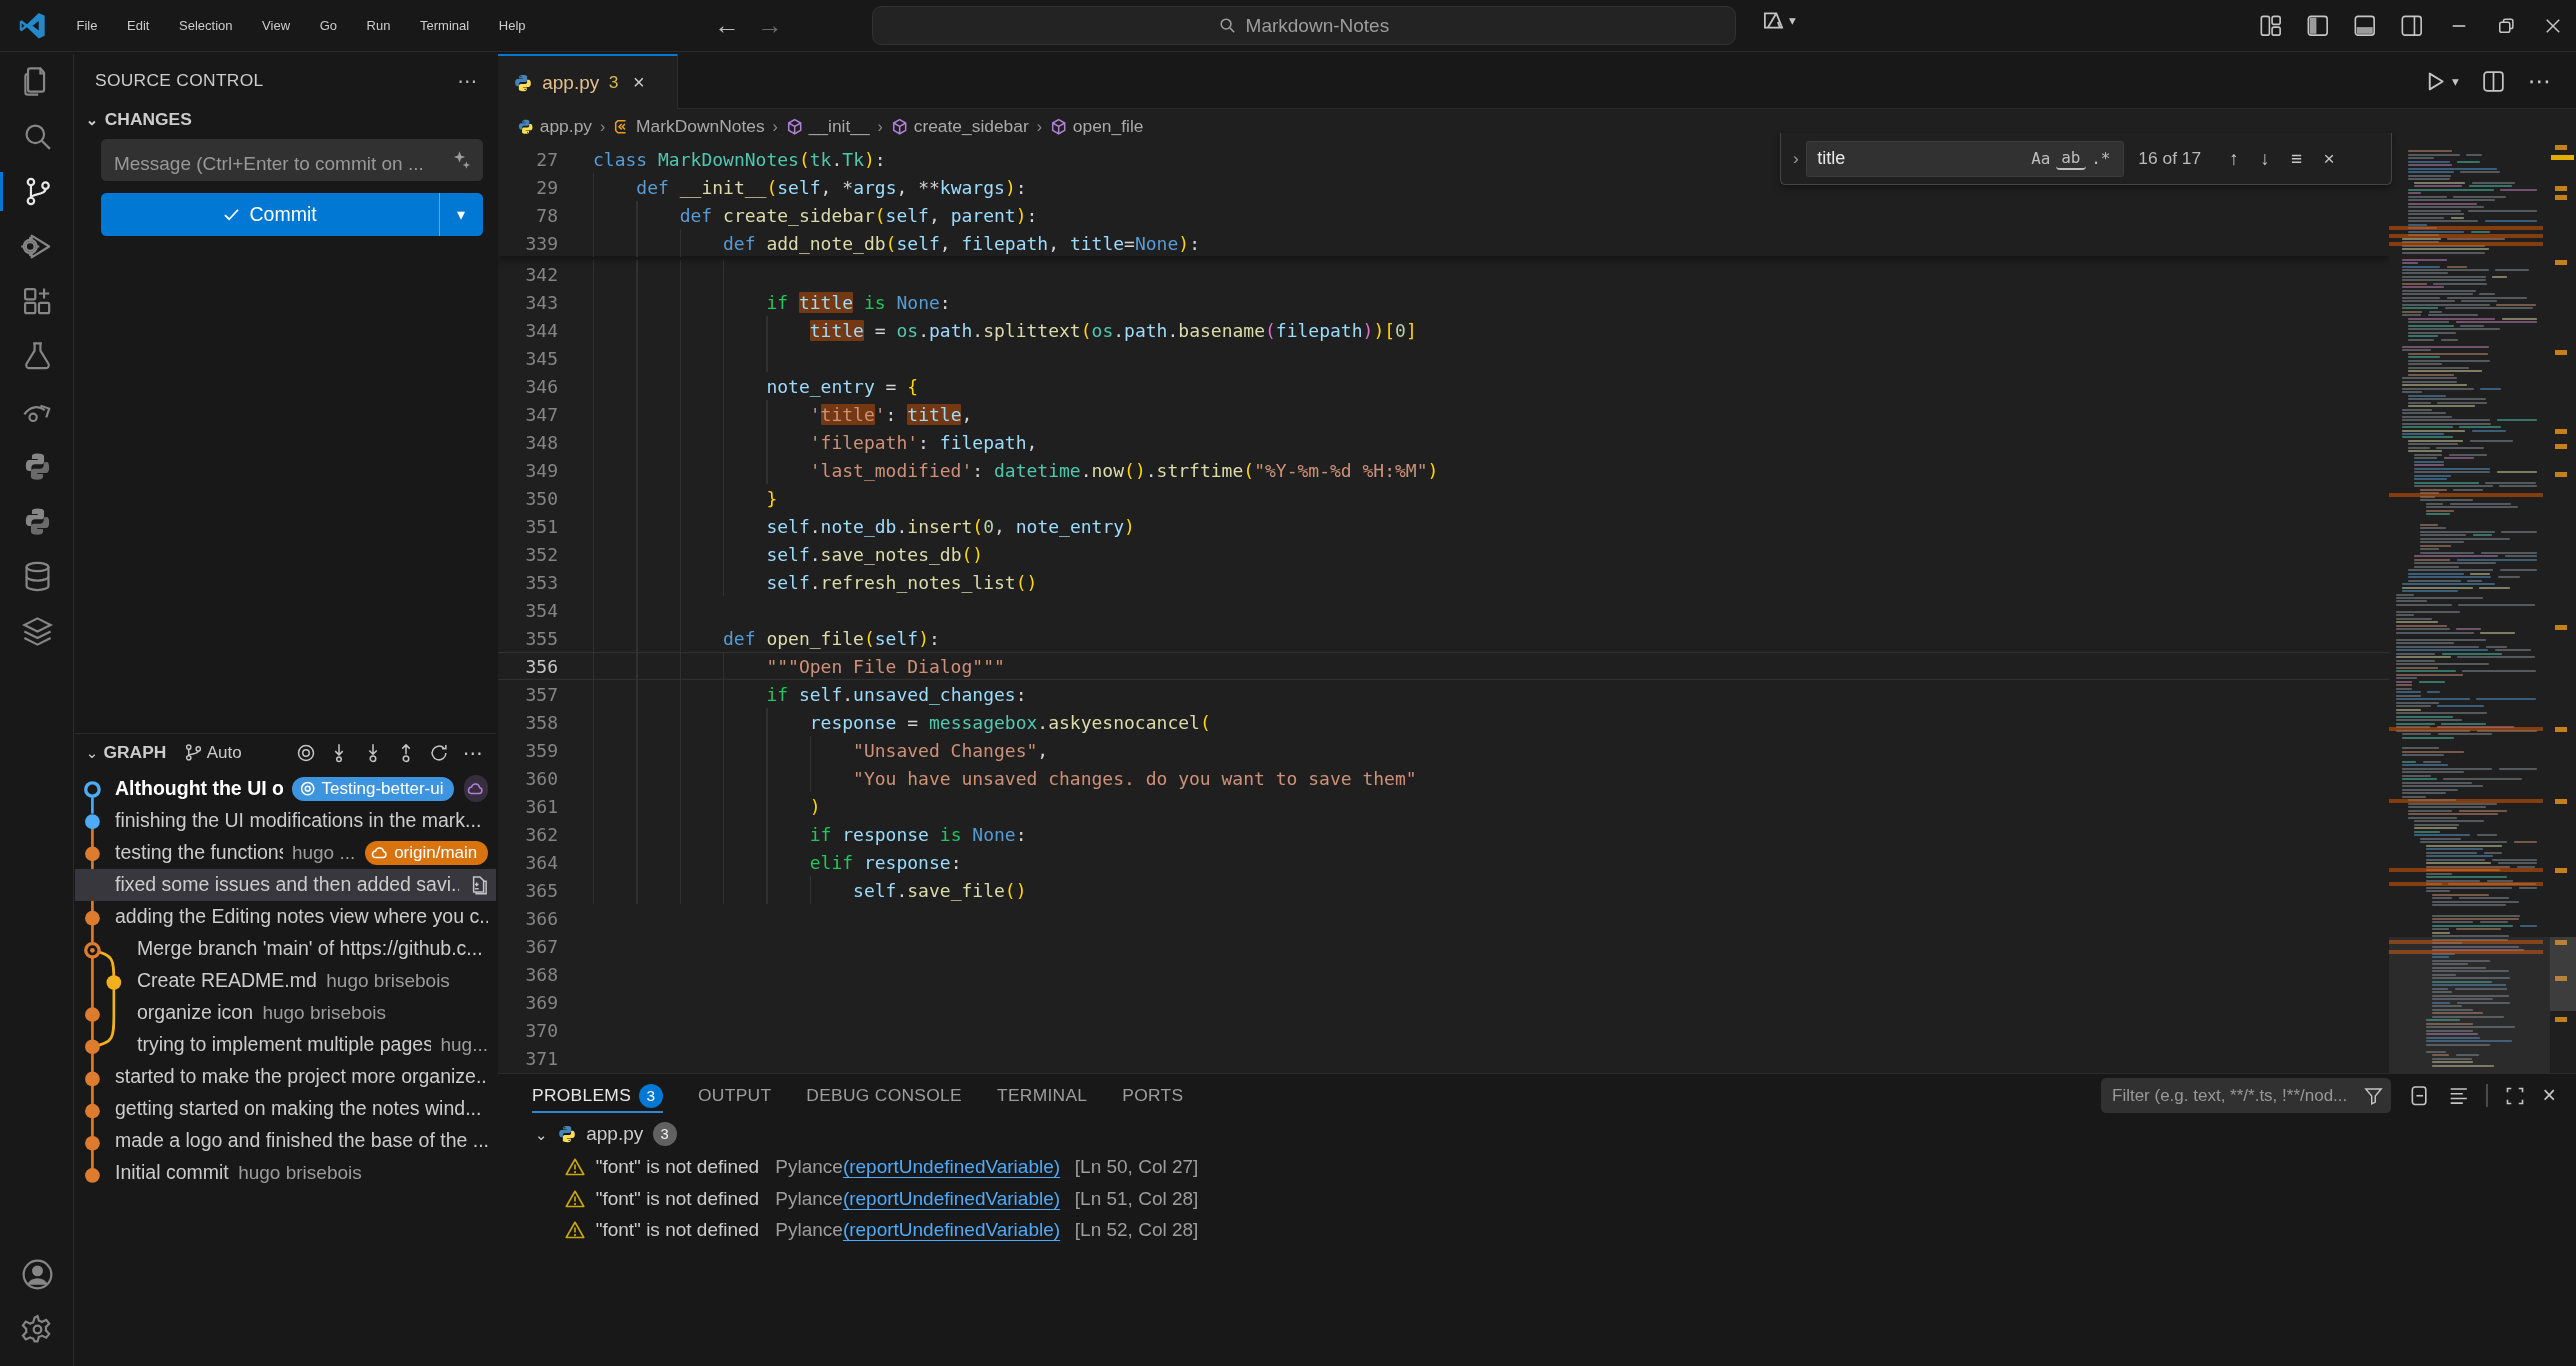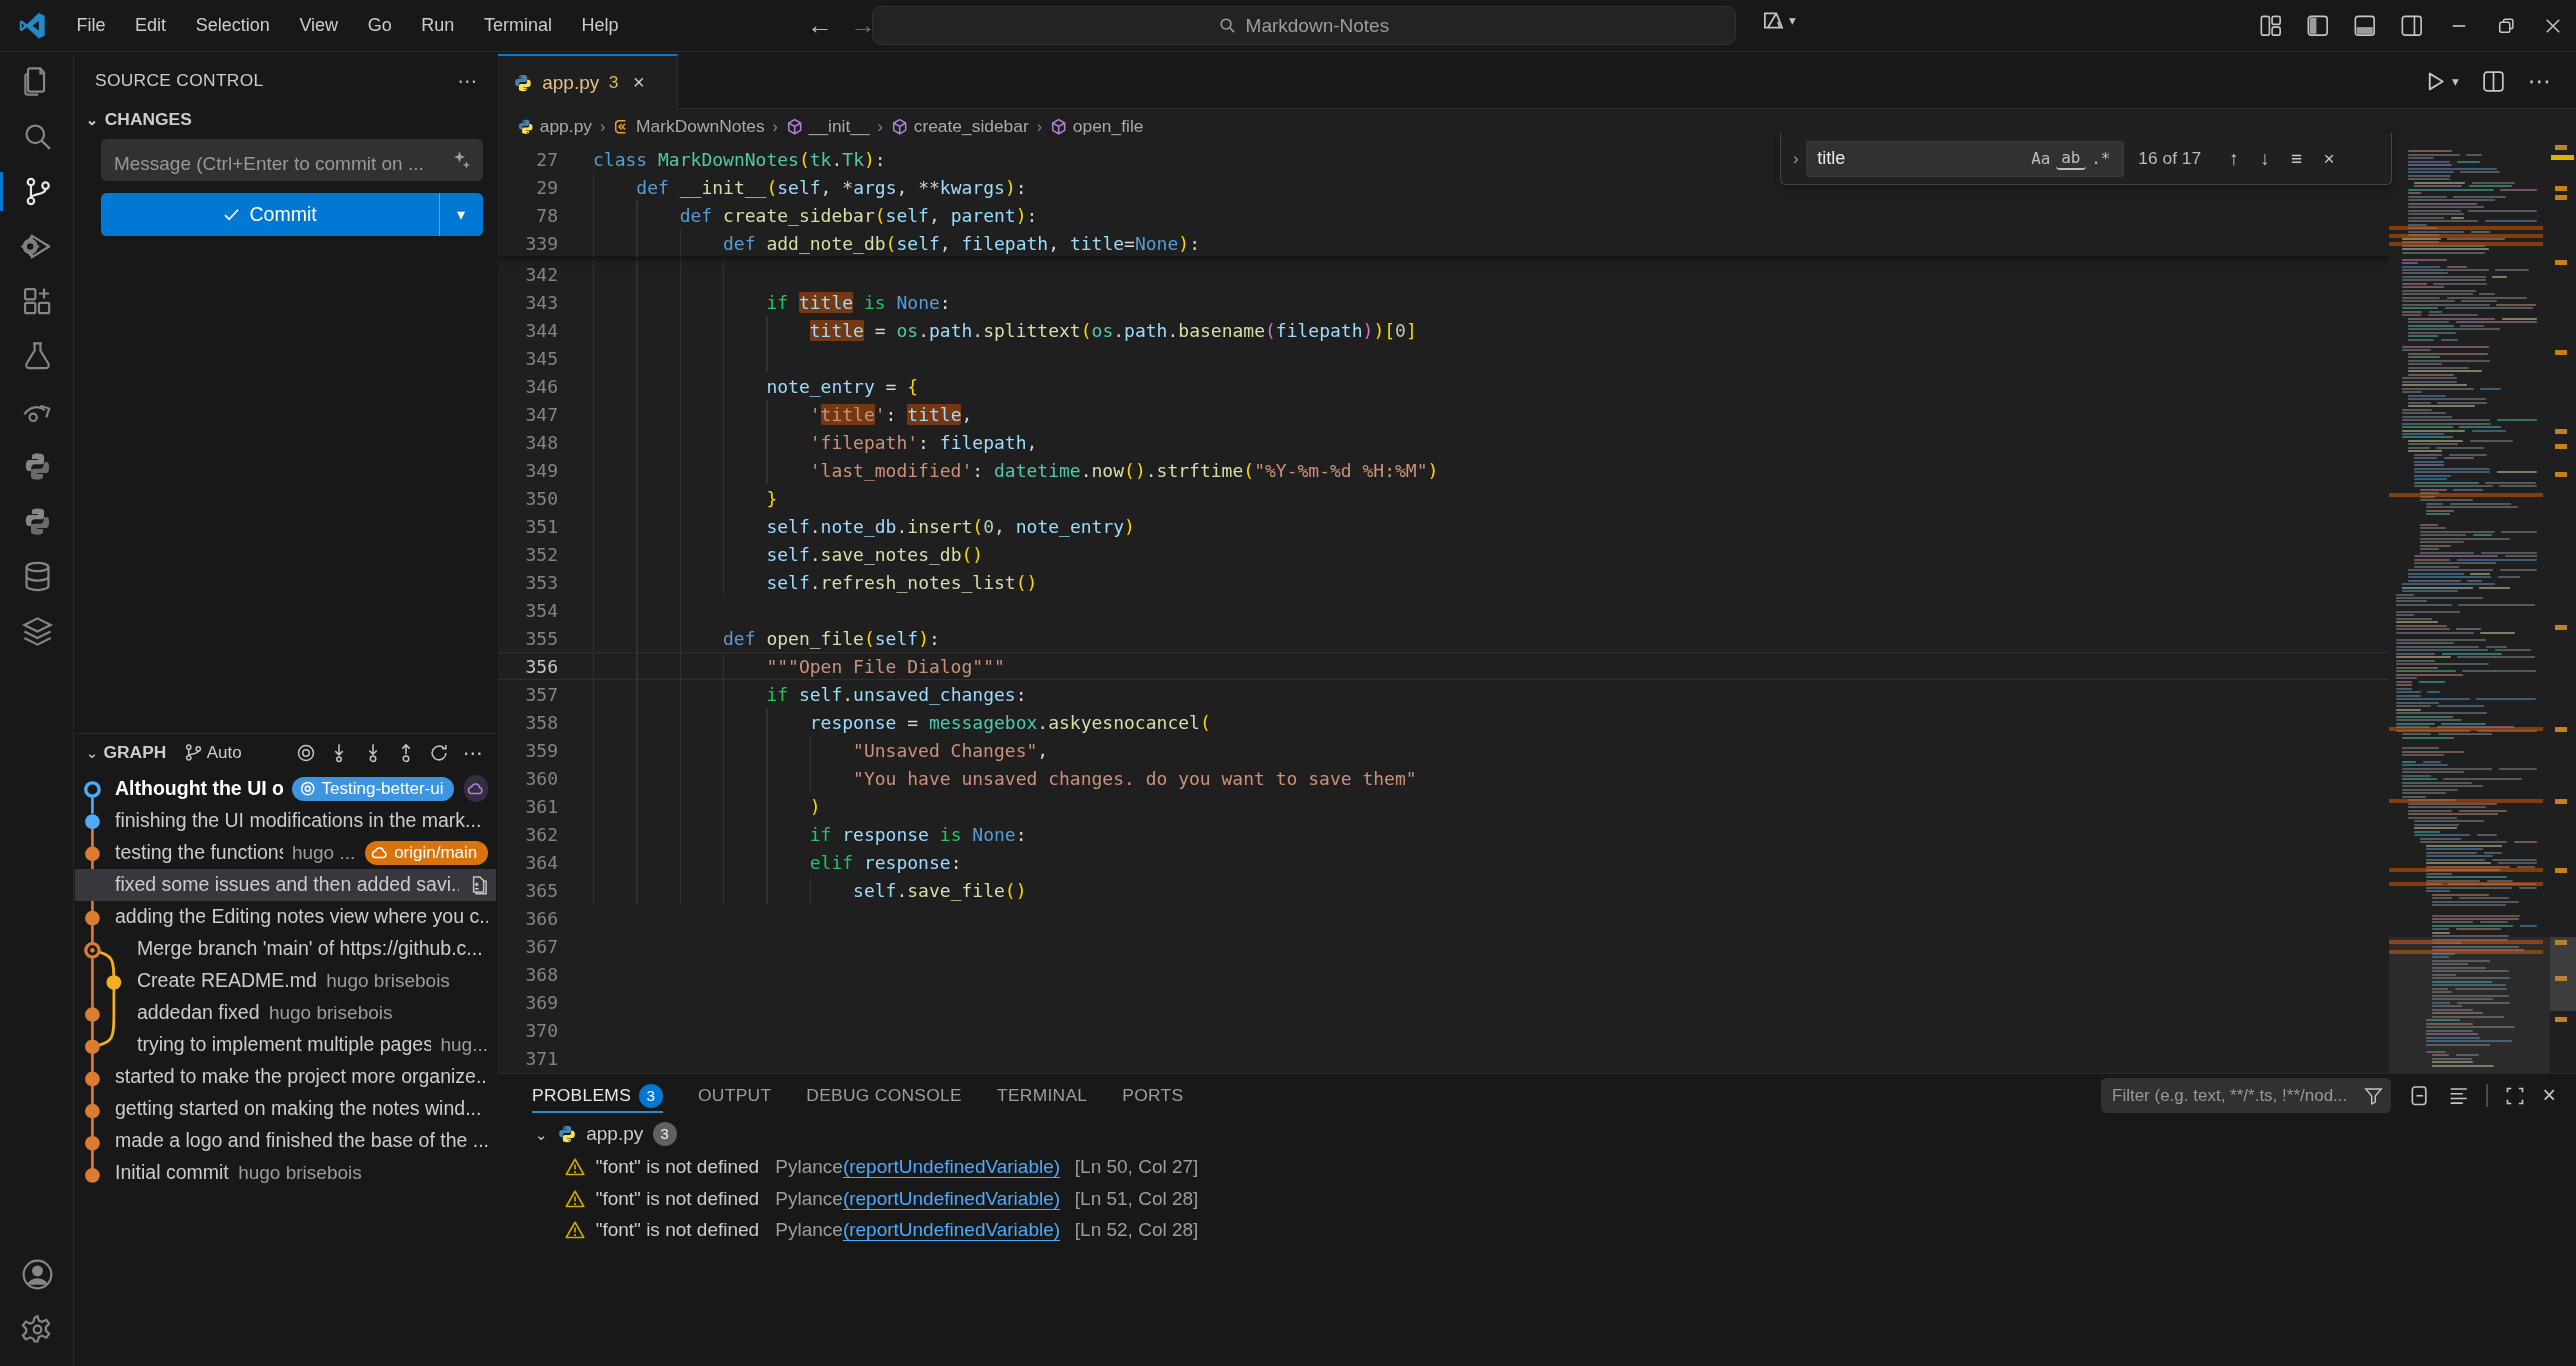--- a/index.html
+++ b/index.html
@@ -5,21 +5,21 @@
   * { margin:0; padding:0; box-sizing:border-box; }
   html,body { width:2576px; height:1367px; overflow:hidden; background:#181818;
     font-family:"Liberation Sans", sans-serif; color:#cccccc; }
   svg { display:block; }
 
   
   .titlebar { position:absolute; left:0; top:0; width:2576px; height:52px; background:#181818;
     border-bottom:1.3px solid #2b2b2b; display:flex; align-items:center; }
   .vscode-logo { width:29.5px; height:29.5px; margin:0 14.8px 0 17.4px; }
   .menus { display:flex; align-items:center; }
-  .menu-item { font-size:18px; color:#cccccc; padding:6.7px 14.8px; border-radius:6.7px; white-space:nowrap;text-align:right; }
+  .menu-item { font-size:13px; color:#cccccc; padding:6.7px 14.8px; border-radius:6.7px; white-space:nowrap;text-align:right; }
   .nav-arrows { display:flex; gap:17.4px; margin-left:174px; color:#b9b9b9; font-size:25.5px; }
   .nav-arrows .dis { color:#6a6a6a; }
   .cmd-center { position:absolute; left:872px; top:6px; width:864px; height:39px; background:#232324;
     border:1.3px solid #323233; border-radius:9.4px; display:flex; align-items:center; justify-content:center;
     color:#9d9d9d; font-size:19px; gap:9.4px; }
   .copilot { position:absolute; left:1762px; top:9.4px; display:flex; align-items:center; gap:4px; color:#c5c5c5; }
   .win-icons { position:absolute; right:0; top:0; height:51px; display:flex; align-items:center; }
   .wi { width:47px; height:51px; display:flex; align-items:center; justify-content:center; color:#c5c5c5; }
 
   
@@ -455,21 +455,21 @@
           <span class="commit-msg">adding the Editing notes view where you c...</span>
         </div>
         <div class="commit-row indent">
           <span class="commit-msg">Merge branch 'main' of https://github.c...</span>
         </div>
         <div class="commit-row indent">
           <span class="commit-msg">Create README.md</span>
           <span class="commit-author">hugo brisebois</span>
         </div>
         <div class="commit-row indent">
-          <span class="commit-msg">addedan fixed</span>
+          <span class="commit-msg">organize icon</span>
           <span class="commit-author">hugo brisebois</span>
         </div>
         <div class="commit-row indent">
           <span class="commit-msg">trying to implement multiple pages</span>
           <span class="commit-author">hug...</span>
         </div>
         <div class="commit-row">
           <span class="commit-msg">started to make the project more organize...</span>
         </div>
         <div class="commit-row">

